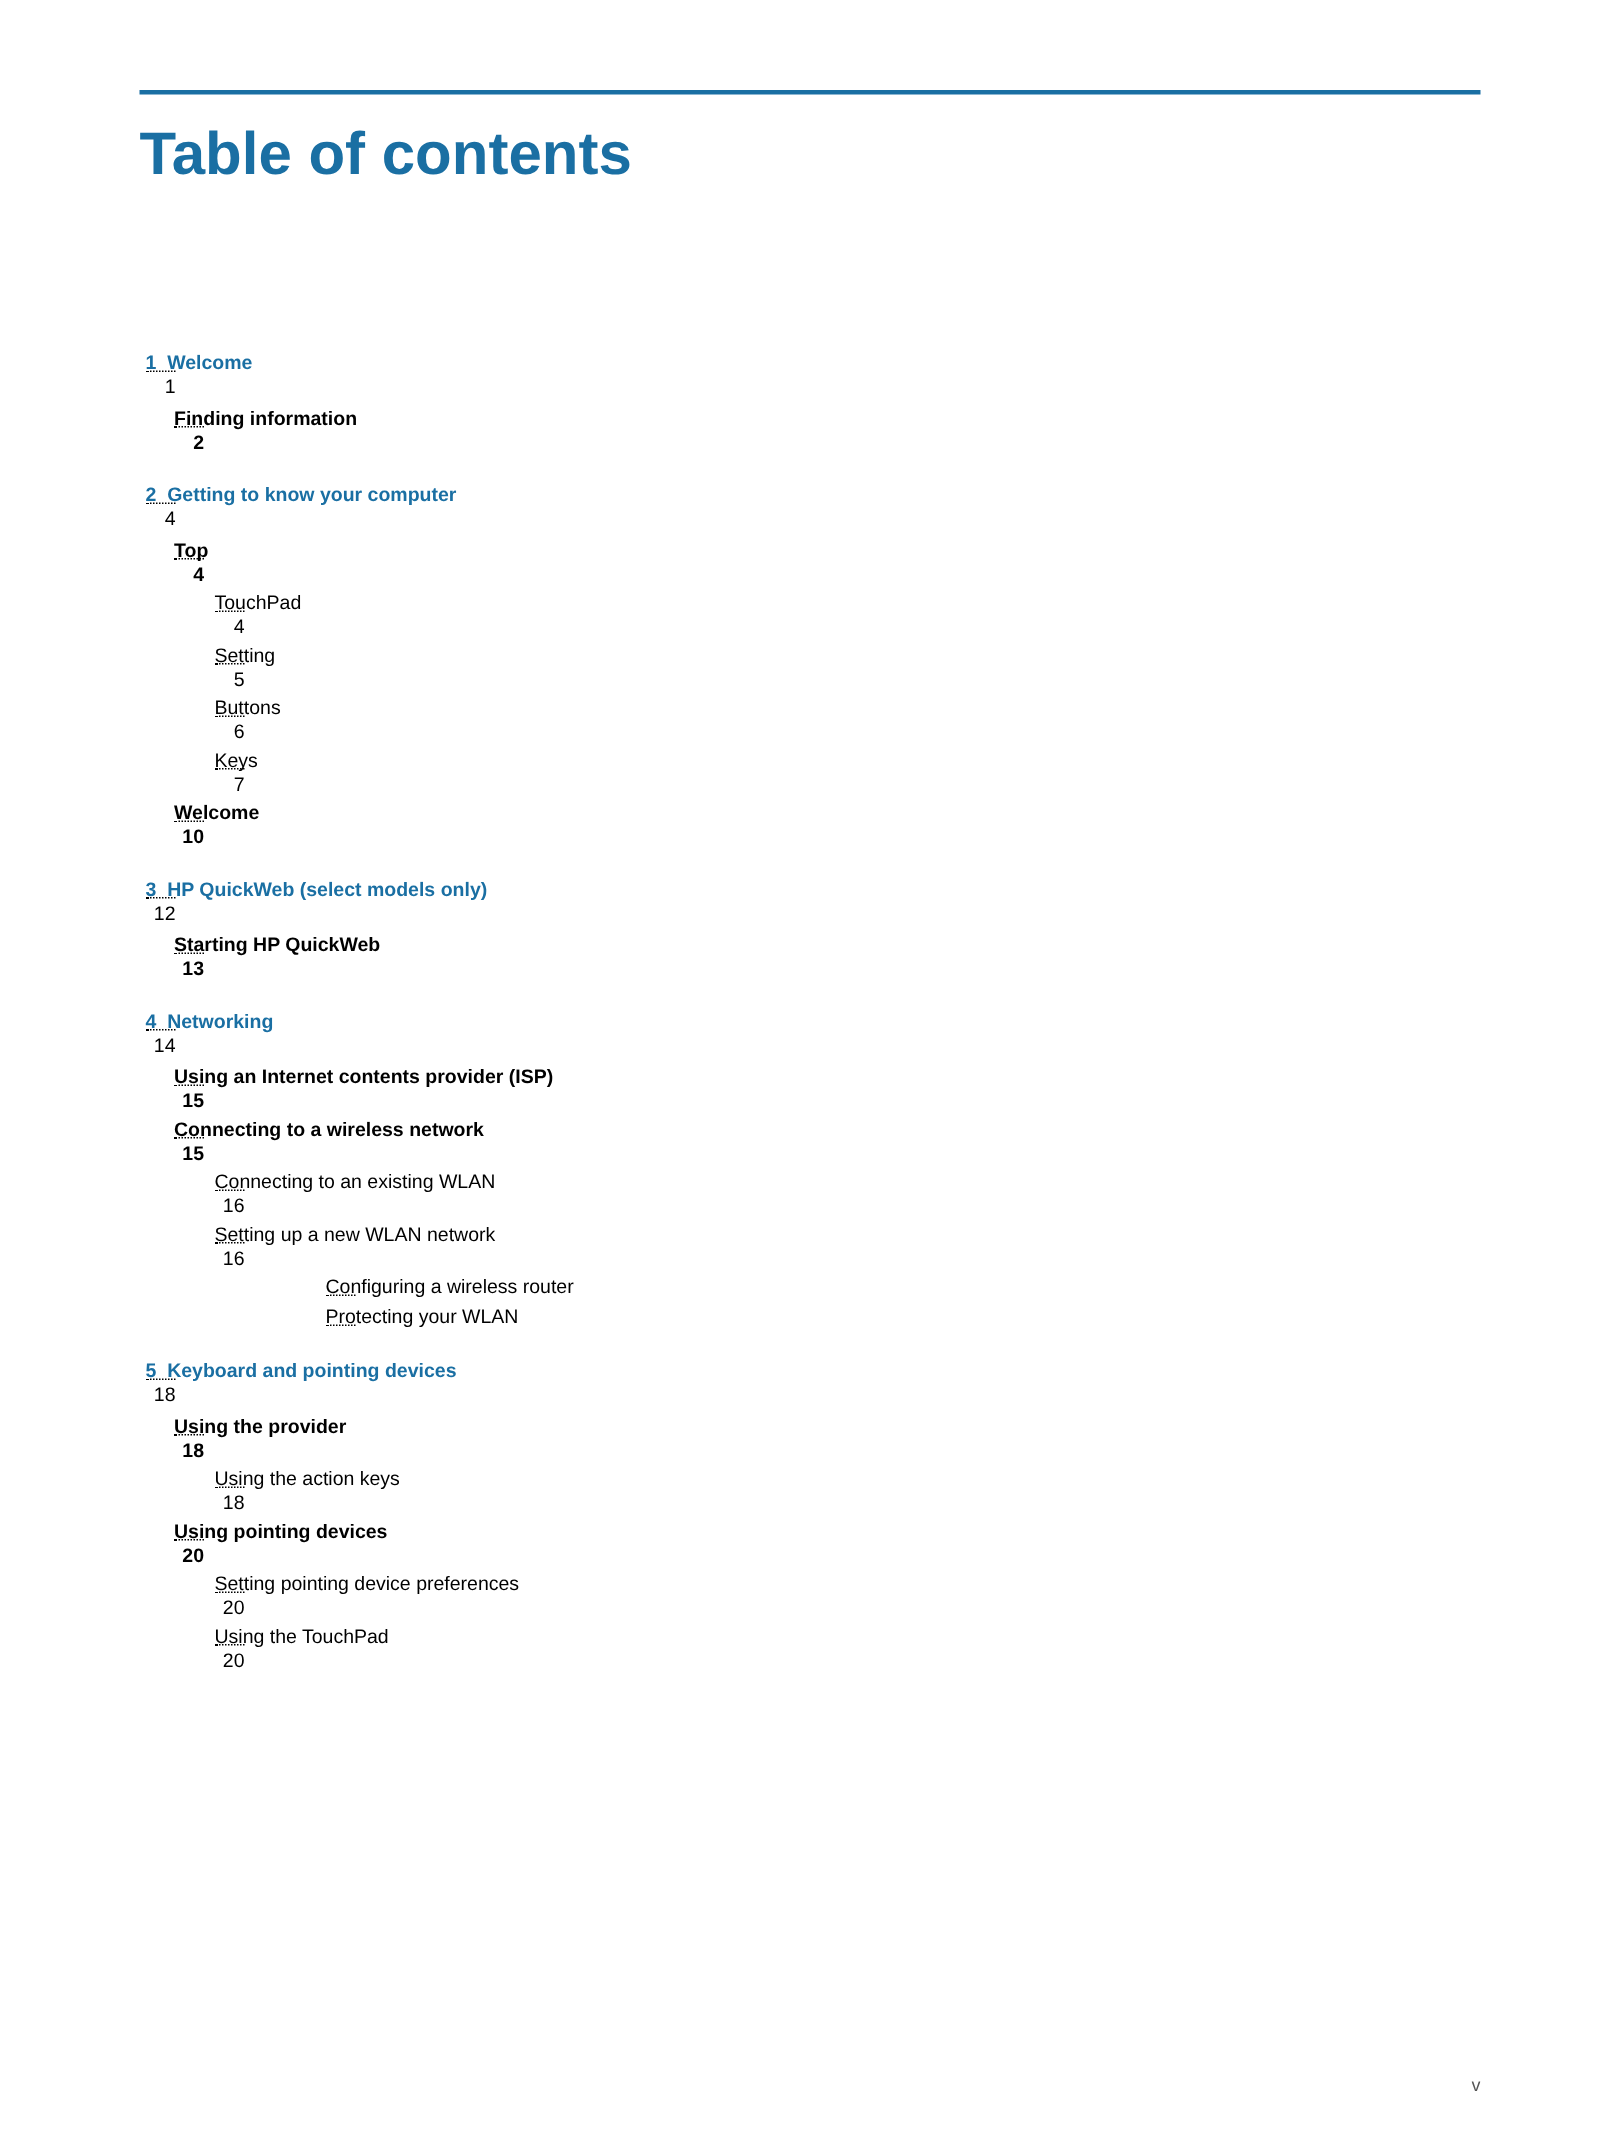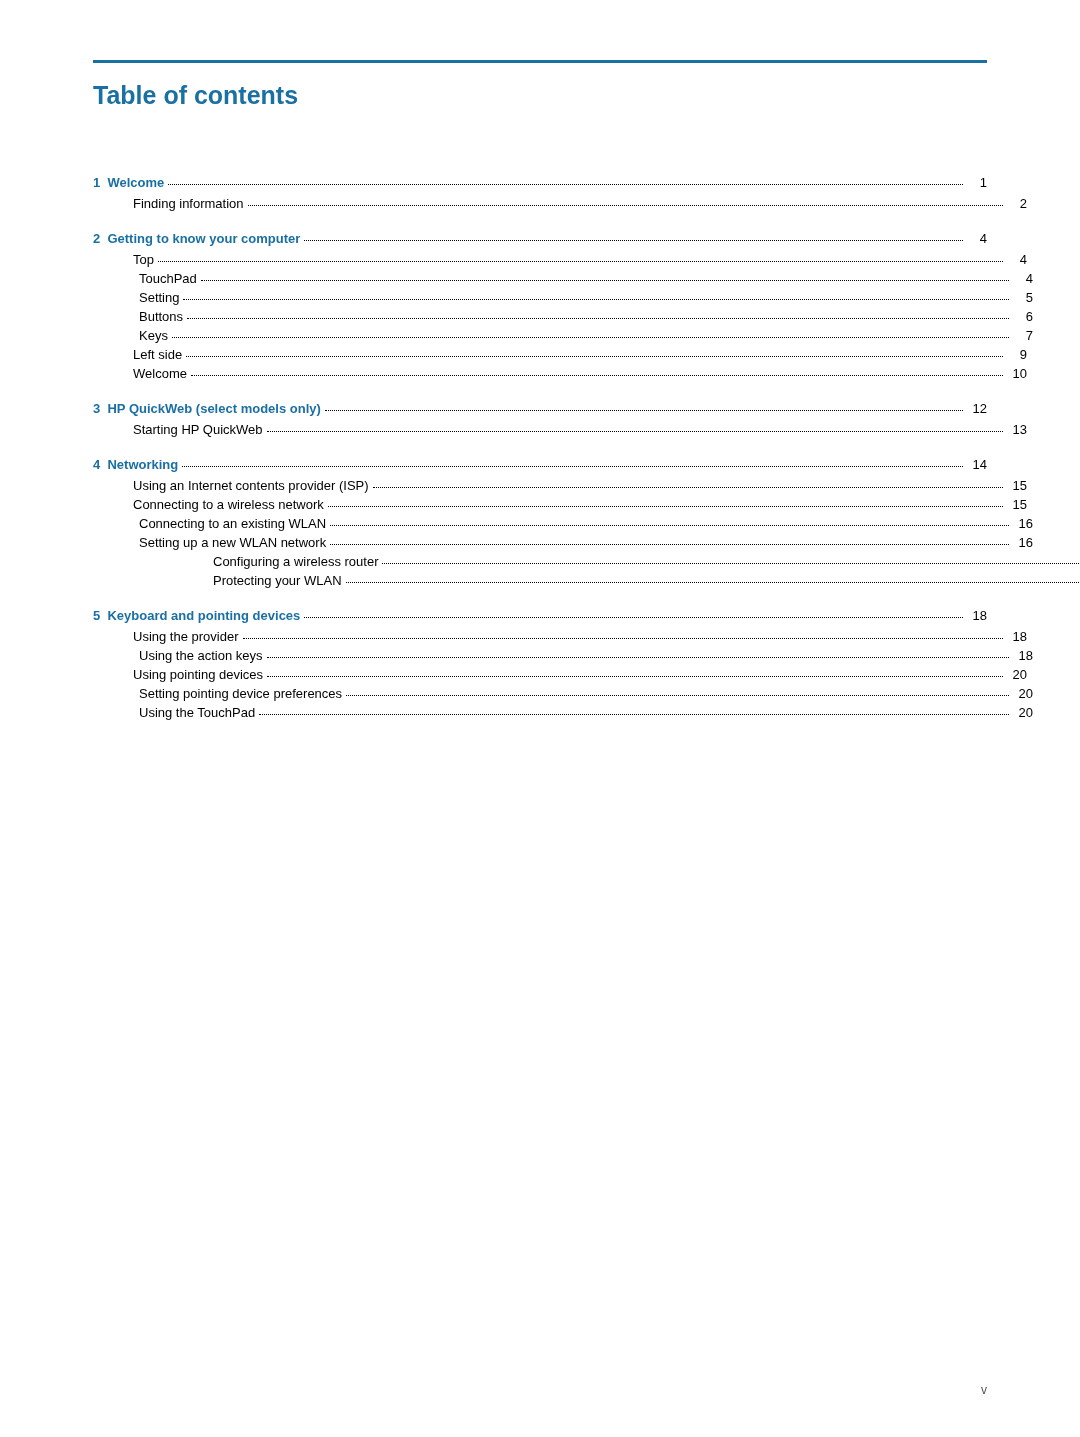--- a/index.html
+++ b/index.html
@@ -18,31 +18,32 @@
       padding: 60px 93px 60px 93px;
     }
 
     .top-border {
       border-top: 3px solid #1a6fa3;
       margin-bottom: 18px;
     }
 
     .page-title {
       color: #1a6fa3;
-      font-size: 25px;
+      font-size: 40px;
       font-weight: bold;
-      margin-bottom: 65px;
+      margin-bottom: 108px;
       margin-top: 10px;
     }
 
     .toc-entry {
       display: flex;
       align-items: baseline;
       margin-bottom: 5px;
       width: 100%;
+      flex-direction: column;
     }
 
     .toc-label {
       white-space: nowrap;
       flex-shrink: 0;
     }
 
     .toc-dots {
       flex: 1;
       border-bottom: 1px dotted #000;
@@ -59,21 +60,22 @@
       min-width: 20px;
     }
 
     .toc-chapter-link {
       color: #1a6fa3;
       font-weight: bold;
       text-decoration: none;
     }
 
     .toc-section {
-      margin-left: 40px;
+      margin-left: 19px;
+      font-weight: bold;
     }
 
     .toc-subsection {
       margin-left: 46px;
     }
 
     .toc-subsubsection {
       margin-left: 120px;
     }
 
@@ -142,25 +144,20 @@
         <span class="toc-label">Buttons</span>
         <span class="toc-dots"></span>
         <span class="toc-page">6</span>
       </div>
       <div class="toc-entry toc-subsection section-row">
         <span class="toc-label">Keys</span>
         <span class="toc-dots"></span>
         <span class="toc-page">7</span>
       </div>
       <div class="toc-entry toc-section section-row">
-        <span class="toc-label">Left side</span>
-        <span class="toc-dots"></span>
-        <span class="toc-page">9</span>
-      </div>
-      <div class="toc-entry toc-section section-row">
         <span class="toc-label">Welcome</span>
         <span class="toc-dots"></span>
         <span class="toc-page">10</span>
       </div>
     </div>
     <div class="toc-group">
       <div class="toc-entry chapter-row">
         <span class="toc-label"><a class="toc-chapter-link" href="#">3&nbsp;&nbsp;HP QuickWeb (select models only)</a></span>
         <span class="toc-dots"></span>
         <span class="toc-page">12</span>

